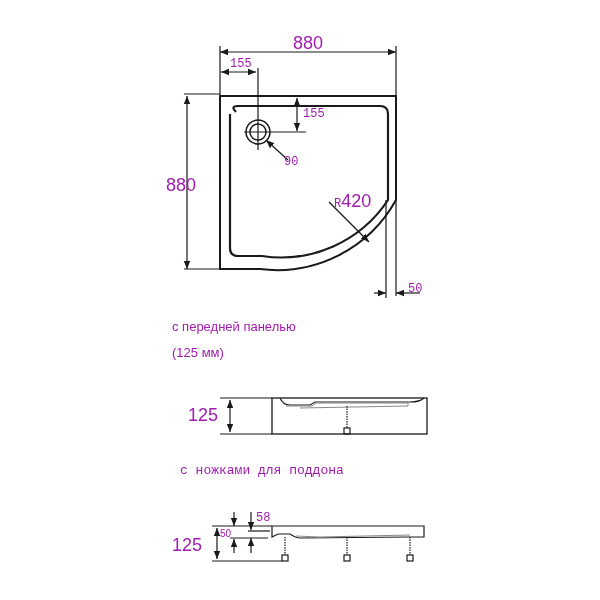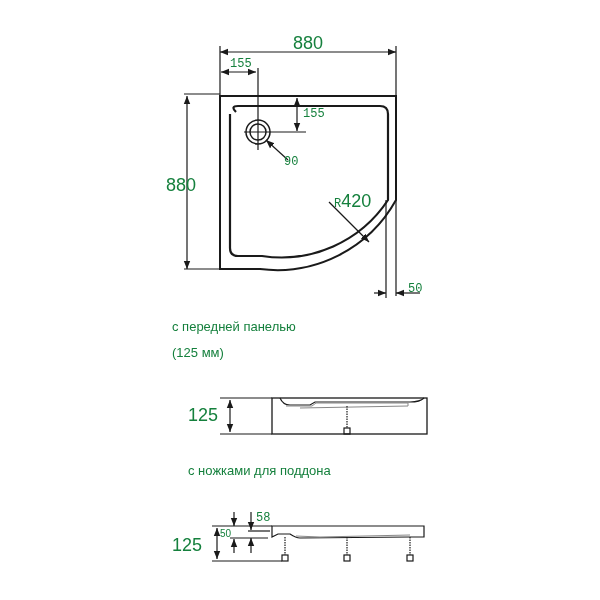--- a/index.html
+++ b/index.html
@@ -1,19 +1,19 @@
 <!DOCTYPE html>
 <html><head>
 <meta charset="utf-8">
 <style>
   html, body { margin:0; padding:0; background:#ffffff; }
   body { width:600px; height:600px; position:relative; overflow:hidden;
          font-family:"Liberation Sans", sans-serif; color:#1a1a1a; }
   svg { position:absolute; left:0; top:0; }
-  .lbl { position:absolute; white-space:nowrap; line-height:1; color:#15803d; }
+  .lbl { position:absolute; white-space:nowrap; line-height:1; color:#a21caf; }
   .big { font-size:18px; }
   .mid { font-size:12px;font-family:Liberation Mono, monospace; }
   .sm  { font-size:10px; }
   .cap { font-size:13px; }
 </style>
 </head>
 <body>
 
 <svg width="600" height="600" viewBox="0 0 600 600">
   <defs>
@@ -92,16 +92,16 @@
 <span class="lbl mid" style="left:230px;top:58px;">155</span>
 <span class="lbl mid" style="left:303px;top:108px;">155</span>
 <span class="lbl mid" style="left:284px;top:156px;">90</span>
 <span class="lbl" style="left:334px;top:192px;"><span class="mid">R</span><span class="big">420</span></span>
 <span class="lbl mid" style="left:408px;top:283px;">50</span>
 
 <span class="lbl cap" style="left:172px;top:320px;">с передней панелью</span>
 <span class="lbl cap" style="left:172px;top:346px;">(125 мм)</span>
 <span class="lbl big" style="left:188px;top:406px;">125</span>
 
-<span class="lbl cap" style="left:188px;top:464px;">с ножками для поддона</span>
+<span class="lbl cap" style="left:180px;top:464px;font-family:Liberation Mono, monospace;">с ножками для поддона</span>
 <span class="lbl big" style="left:172px;top:536px;">125</span>
 <span class="lbl sm" style="left:220px;top:529px;">50</span>
 <span class="lbl mid" style="left:256px;top:512px;">58</span>
 
 </body></html>

